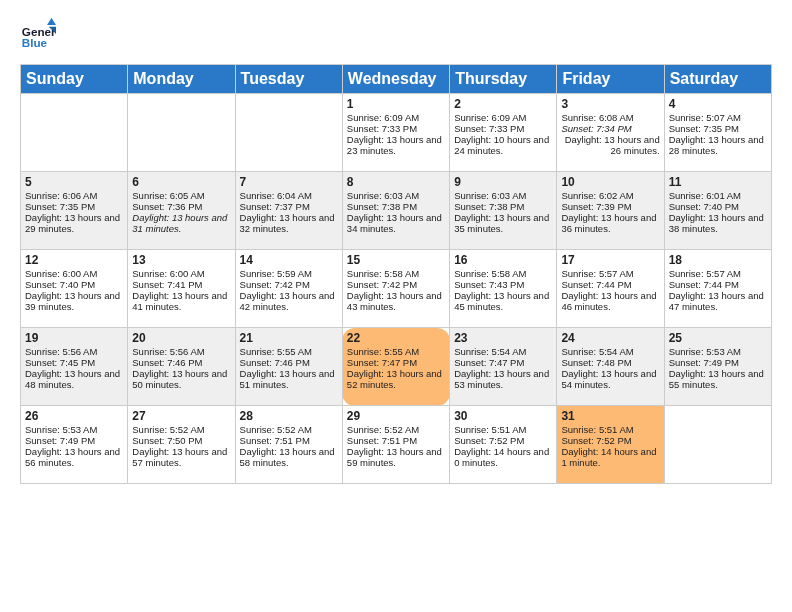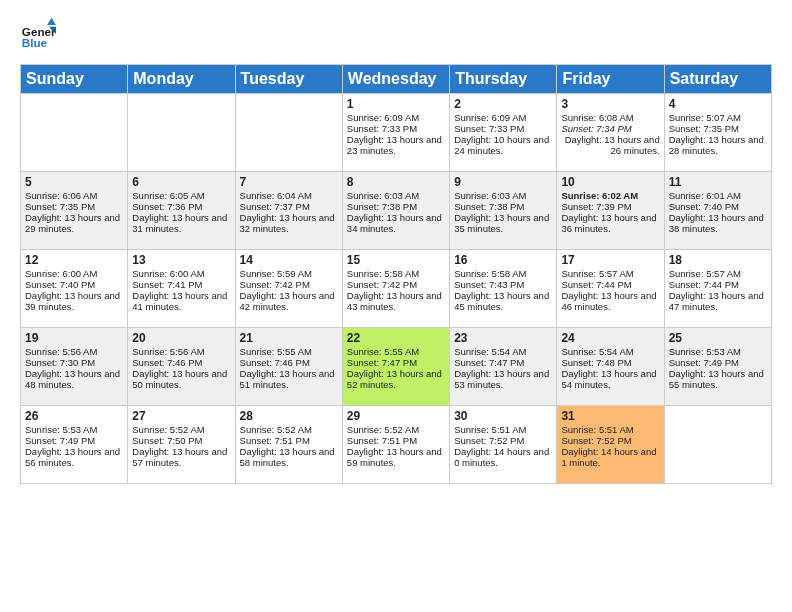--- a/index.html
+++ b/index.html
@@ -140,21 +140,21 @@
           <td style="background: rgb(239, 239, 239);">
             <span class="day-num">5</span>
             <span style="display: block;">Sunrise: 6:06 AM</span>
             <span style="display: block;">Sunset: 7:35 PM</span>
             <span style="display: block;">Daylight: 13 hours and 29 minutes.</span>
           </td>
           <td style="background: rgb(239, 239, 239);">
             <span class="day-num">6</span>
             <span style="display: block;">Sunrise: 6:05 AM</span>
             <span style="display: block;">Sunset: 7:36 PM</span>
-            <span style="display: block;">Daylight: 13 hours and 31 minutes.</span>
+            <span style="display: block; font-style: italic;">Daylight: 13 hours and 31 minutes.</span>
           </td>
           <td style="background: rgb(239, 239, 239);">
             <span class="day-num">7</span>
             <span style="display: block;">Sunrise: 6:04 AM</span>
             <span style="display: block;">Sunset: 7:37 PM</span>
             <span style="display: block;">Daylight: 13 hours and 32 minutes.</span>
           </td>
           <td style="background: rgb(239, 239, 239);">
             <span class="day-num">8</span>
             <span style="display: block;">Sunrise: 6:03 AM</span>
@@ -162,21 +162,21 @@
             <span style="display: block;">Daylight: 13 hours and 34 minutes.</span>
           </td>
           <td style="background: rgb(239, 239, 239);">
             <span class="day-num">9</span>
             <span style="display: block;">Sunrise: 6:03 AM</span>
             <span style="display: block;">Sunset: 7:38 PM</span>
             <span style="display: block;">Daylight: 13 hours and 35 minutes.</span>
           </td>
           <td style="background: rgb(239, 239, 239);">
             <span class="day-num">10</span>
-            <span style="display: block; font-weight: bold;">Sunrise: 6:02 AM</span>
+            <span style="display: block;">Sunrise: 6:02 AM</span>
             <span style="display: block;">Sunset: 7:39 PM</span>
             <span style="display: block;">Daylight: 13 hours and 36 minutes.</span>
           </td>
           <td style="background: rgb(239, 239, 239);">
             <span class="day-num">11</span>
             <span style="display: block;">Sunrise: 6:01 AM</span>
             <span style="display: block;">Sunset: 7:40 PM</span>
             <span style="display: block;">Daylight: 13 hours and 38 minutes.</span>
           </td>
         </tr>
@@ -221,36 +221,36 @@
             <span class="day-num">18</span>
             <span style="display: block;">Sunrise: 5:57 AM</span>
             <span style="display: block;">Sunset: 7:44 PM</span>
             <span style="display: block;">Daylight: 13 hours and 47 minutes.</span>
           </td>
         </tr>
         <tr>
           <td style="background: rgb(239, 239, 239);">
             <span class="day-num">19</span>
             <span style="display: block;">Sunrise: 5:56 AM</span>
-            <span style="display: block;">Sunset: 7:30 PM</span>
+            <span style="display: block;">Sunset: 7:45 PM</span>
             <span style="display: block;">Daylight: 13 hours and 48 minutes.</span>
           </td>
           <td style="background: rgb(239, 239, 239);">
             <span class="day-num">20</span>
             <span style="display: block;">Sunrise: 5:56 AM</span>
             <span style="display: block;">Sunset: 7:46 PM</span>
             <span style="display: block;">Daylight: 13 hours and 50 minutes.</span>
           </td>
           <td style="background: rgb(239, 239, 239);">
             <span class="day-num">21</span>
             <span style="display: block;">Sunrise: 5:55 AM</span>
             <span style="display: block;">Sunset: 7:46 PM</span>
             <span style="display: block;">Daylight: 13 hours and 51 minutes.</span>
           </td>
-          <td style="background: #bef264;">
+          <td style="background: #fdba74; border-radius: 13px;">
             <span class="day-num">22</span>
             <span style="display: block;">Sunrise: 5:55 AM</span>
             <span style="display: block;">Sunset: 7:47 PM</span>
             <span style="display: block;">Daylight: 13 hours and 52 minutes.</span>
           </td>
           <td style="background: rgb(239, 239, 239);">
             <span class="day-num">23</span>
             <span style="display: block;">Sunrise: 5:54 AM</span>
             <span style="display: block;">Sunset: 7:47 PM</span>
             <span style="display: block;">Daylight: 13 hours and 53 minutes.</span>

